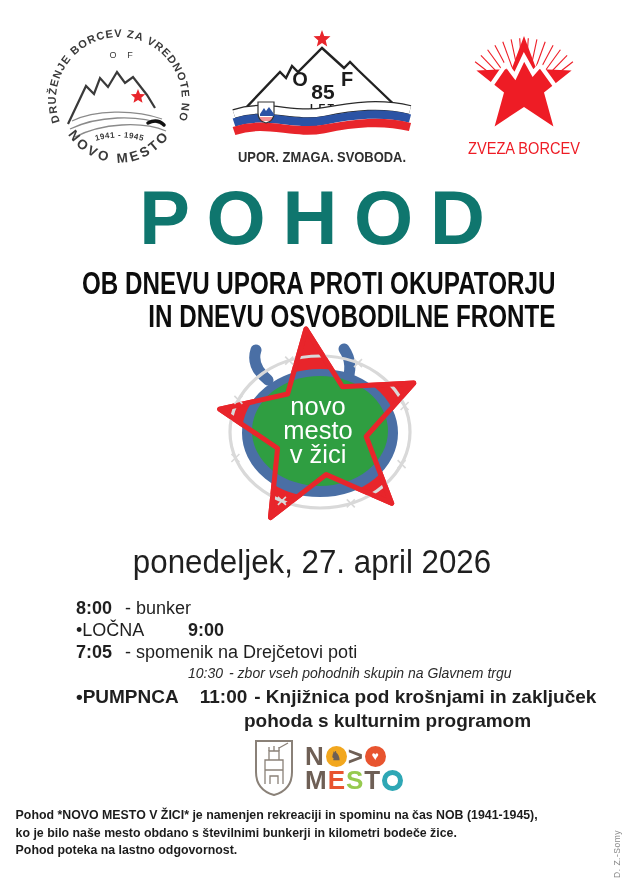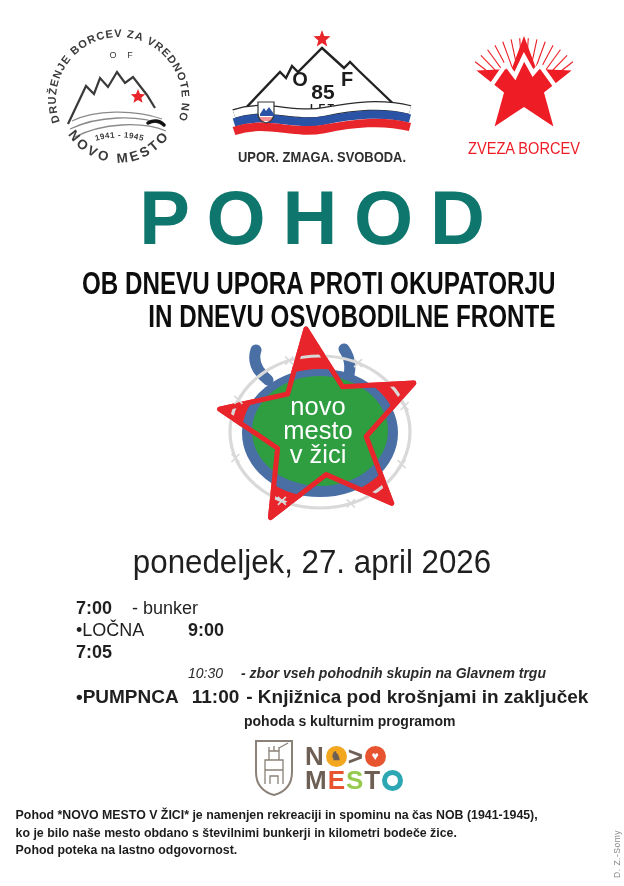--- a/index.html
+++ b/index.html
@@ -21,28 +21,28 @@
   .event-logo{position:absolute;left:198px;top:326px;width:244px;height:218px;}
 
   .dateline{position:absolute;left:0;width:100%;top:541px;text-align:center;
             font-size:34px;line-height:40px;color:#1f1f1f;white-space:nowrap;
             transform:scaleX(0.92);transform-origin:50% 50%;}
 
   .schedule{position:absolute;left:76px;top:597px;width:500px;color:#1f1f1f;}
   .srow{display:flex;font-size:18px;line-height:22px;white-space:nowrap;}
   .srow .loc{width:112px;flex:0 0 auto;}
   .srow .time{font-weight:bold;}
-  .srow .desc{margin-left:20px;}
+  .srow .desc{margin-left:13px;}
   .note{margin-left:112px;font-size:14px;line-height:21px;font-style:italic;color:#2b2b2b;white-space:nowrap;}
   .note .ntime{font-weight:400;}
-  .note .ndesc{margin-left:18px;font-weight:700;}
+  .note .ndesc{margin-left:6px;font-weight:400;}
   .final{font-weight:bold;font-size:19px;line-height:25px;}
-  .final .loc{width:auto;margin-right:13px;}
+  .final .loc{width:auto;margin-right:21px;}
   .final .desc{margin-left:7px;font-weight:bold;}
-  .final-line2{margin-left:168px;font-weight:bold;font-size:14px;line-height:24px;white-space:nowrap;}
+  .final-line2{margin-left:168px;font-weight:bold;font-size:19px;line-height:24px;white-space:nowrap;}
 
   .city-logo{position:absolute;left:252px;top:738px;display:flex;align-items:center;gap:9px;}
   .city-shield{flex:0 0 auto;}
   .city-word{display:flex;flex-direction:column;justify-content:center;}
   .city-row{display:flex;align-items:center;height:24px;font-weight:bold;font-size:26px;letter-spacing:1px;}
   .city-row .ltr{line-height:24px;}
   .city-row .disc{display:inline-flex;align-items:center;justify-content:center;
                   width:21px;height:21px;border-radius:50%;margin:0 1px;}
   .city-row .disc .inner{font-size:12px;line-height:1;font-weight:bold;}
   .city-row .ring{display:inline-block;width:11px;height:11px;border:5px solid #2ea7b5;
@@ -157,29 +157,30 @@
     </g>
     <text x="120" y="89" font-size="25.5" fill="#ffffff" text-anchor="middle">novo</text>
     <text x="120" y="113" font-size="25.5" fill="#ffffff" text-anchor="middle">mesto</text>
     <text x="120" y="137" font-size="25.5" fill="#ffffff" text-anchor="middle">v žici</text>
   </svg>
 
   <div class="dateline">ponedeljek, 27. april 2026</div>
 
   <div class="schedule">
     <div class="srow">
-        <span class="time">7:00</span>
+        <span class="time">8:00</span>
         <span class="desc">- bunker</span>
     </div>
     <div class="srow">
       <span class="loc">•LOČNA</span>
         <span class="time">9:00</span>
     </div>
     <div class="srow">
         <span class="time">7:05</span>
+        <span class="desc">- spomenik na Drejčetovi poti</span>
     </div>
     <div class="note">
       <span class="ntime">10:30</span><span class="ndesc">-  zbor vseh pohodnih skupin na Glavnem trgu</span>
     </div>
     <div class="srow final">
       <span class="loc">•PUMPNCA</span>
         <span class="time">11:00</span>
         <span class="desc">- Knjižnica pod krošnjami in zaključek</span>
     </div>
     <div class="final-line2">pohoda s kulturnim programom</div>

